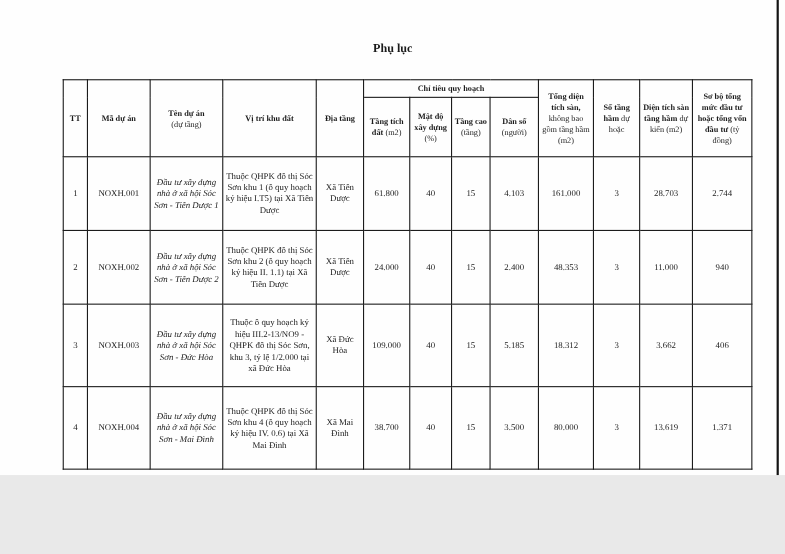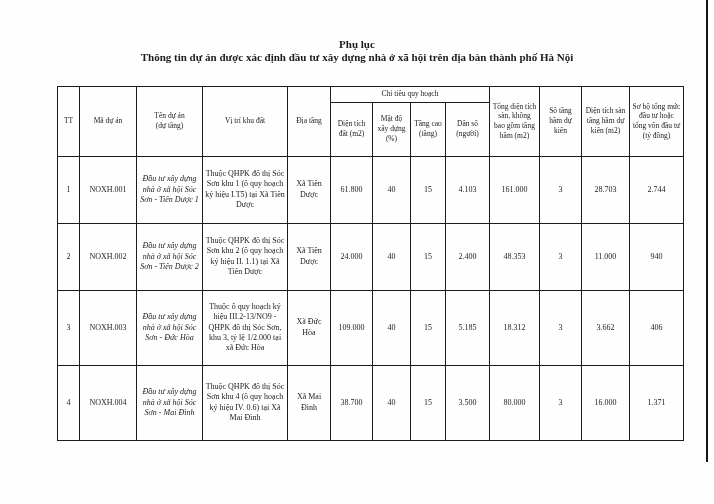--- a/index.html
+++ b/index.html
@@ -1,20 +1,20 @@
 <!DOCTYPE html>
 <html><head>
 <meta charset="utf-8">
 <style>
   * { margin: 0; padding: 0; box-sizing: border-box; }
   html, body { background: #e9e9e9; }
   .page {
     position: relative;
     width: 714px;
-    height: 504px;
+    height: 432px;
     background: #fefefe;
     font-family: "Liberation Serif", "DejaVu Serif", serif;
     color: #1b1b1b;
     overflow: hidden;
   }
   .scan-line {
     position: absolute;
     top: 0;
     left: 706px;
     width: 2px;
@@ -43,21 +43,21 @@
     text-align: center;
     overflow: hidden;
   }
   table.doc-table { border: 1.5px solid #111; }
   table.doc-table th {
     font-size: 7.5px;
     line-height: 1.32;
     font-weight: normal;
     padding: 1px 2px;
   }
-  table.doc-table th b { font-weight: normal; }
+  table.doc-table th b { font-weight: bold; }
   table.doc-table td {
     font-size: 8px;
     line-height: 1.3;
     padding: 1px 2px;
   }
   tr.hdr-group { height: 16px; }
   tr.hdr-sub   { height: 54px; }
   tbody tr:nth-child(1) { height: 67px; }
   tbody tr:nth-child(2) { height: 67px; }
   tbody tr:nth-child(3) { height: 75px; }
@@ -70,21 +70,20 @@
   }
 </style>
 </head>
 <body>
 
 <div class="page">
   <div class="scan-line"></div>
 
   <div class="title-block">
     <div class="title-main">Phụ lục</div>
-    <div class="title-sub">Thông tin dự án được xác định đầu tư xây dựng nhà ở xã hội trên địa bàn thành phố Hà Nội</div>
   </div>
 
   <table class="doc-table">
     <colgroup>
       <col style="width:22px">
         <col style="width:57px">
         <col style="width:66px">
       <col style="width:85px">
         <col style="width:43px">
         <col style="width:42px">
@@ -98,26 +97,26 @@
     </colgroup>
     <thead>
       <tr class="hdr-group">
         <th rowspan="2"><b>TT</b></th>
         <th rowspan="2"><b>Mã dự án</b></th>
         <th rowspan="2"><b>Tên dự án</b><br><span>(dự tầng)</span></th>
         <th rowspan="2"><b>Vị trí khu đất</b></th>
         <th rowspan="2"><b>Địa tầng</b></th>
         <th colspan="4"><b>Chỉ tiêu quy hoạch</b></th>
         <th rowspan="2"><b>Tổng diện tích sàn,</b> <span>không bao gồm tầng hầm (m2)</span></th>
-        <th rowspan="2"><b>Số tầng hầm</b> <span>dự kiến</span></th>
+        <th rowspan="2"><b>Số tầng hầm</b> <span>dự hoặc</span></th>
         <th rowspan="2"><b>Diện tích sàn tầng hầm</b> <span>dự kiến (m2)</span></th>
         <th rowspan="2"><b>Sơ bộ tổng mức đầu tư hoặc tổng vốn đầu tư</b> <span>(tỷ đồng)</span></th>
       </tr>
       <tr class="hdr-sub">
-        <th><b>Diện tích đất</b> <span>(m2)</span></th>
+        <th><b>Tầng tích đất</b> <span>(m2)</span></th>
         <th><b>Mật độ xây dựng</b> <span>(%)</span></th>
         <th><b>Tầng cao</b> <span>(tầng)</span></th>
         <th><b>Dân số</b> <span>(người)</span></th>
       </tr>
     </thead>
     <tbody>
         <tr>
     <td>1</td>
     <td>NOXH.001</td>
     <td class="cell-ten">Đầu tư xây dựng nhà ở xã hội Sóc Sơn - Tiên Dược 1</td>
@@ -167,18 +166,18 @@
     <td>NOXH.004</td>
     <td class="cell-ten">Đầu tư xây dựng nhà ở xã hội Sóc Sơn - Mai Đình</td>
     <td>Thuộc QHPK đô thị Sóc Sơn khu 4 (ô quy hoạch ký hiệu IV. 0.6) tại Xã Mai Đình</td>
     <td>Xã Mai Đình</td>
     <td>38.700</td>
     <td>40</td>
     <td>15</td>
     <td>3.500</td>
     <td>80.000</td>
     <td>3</td>
-    <td>16.000</td>
+    <td>13.619</td>
     <td>1.371</td>
   </tr>
       </tbody>
   </table>
 </div>
 
 </body></html>

